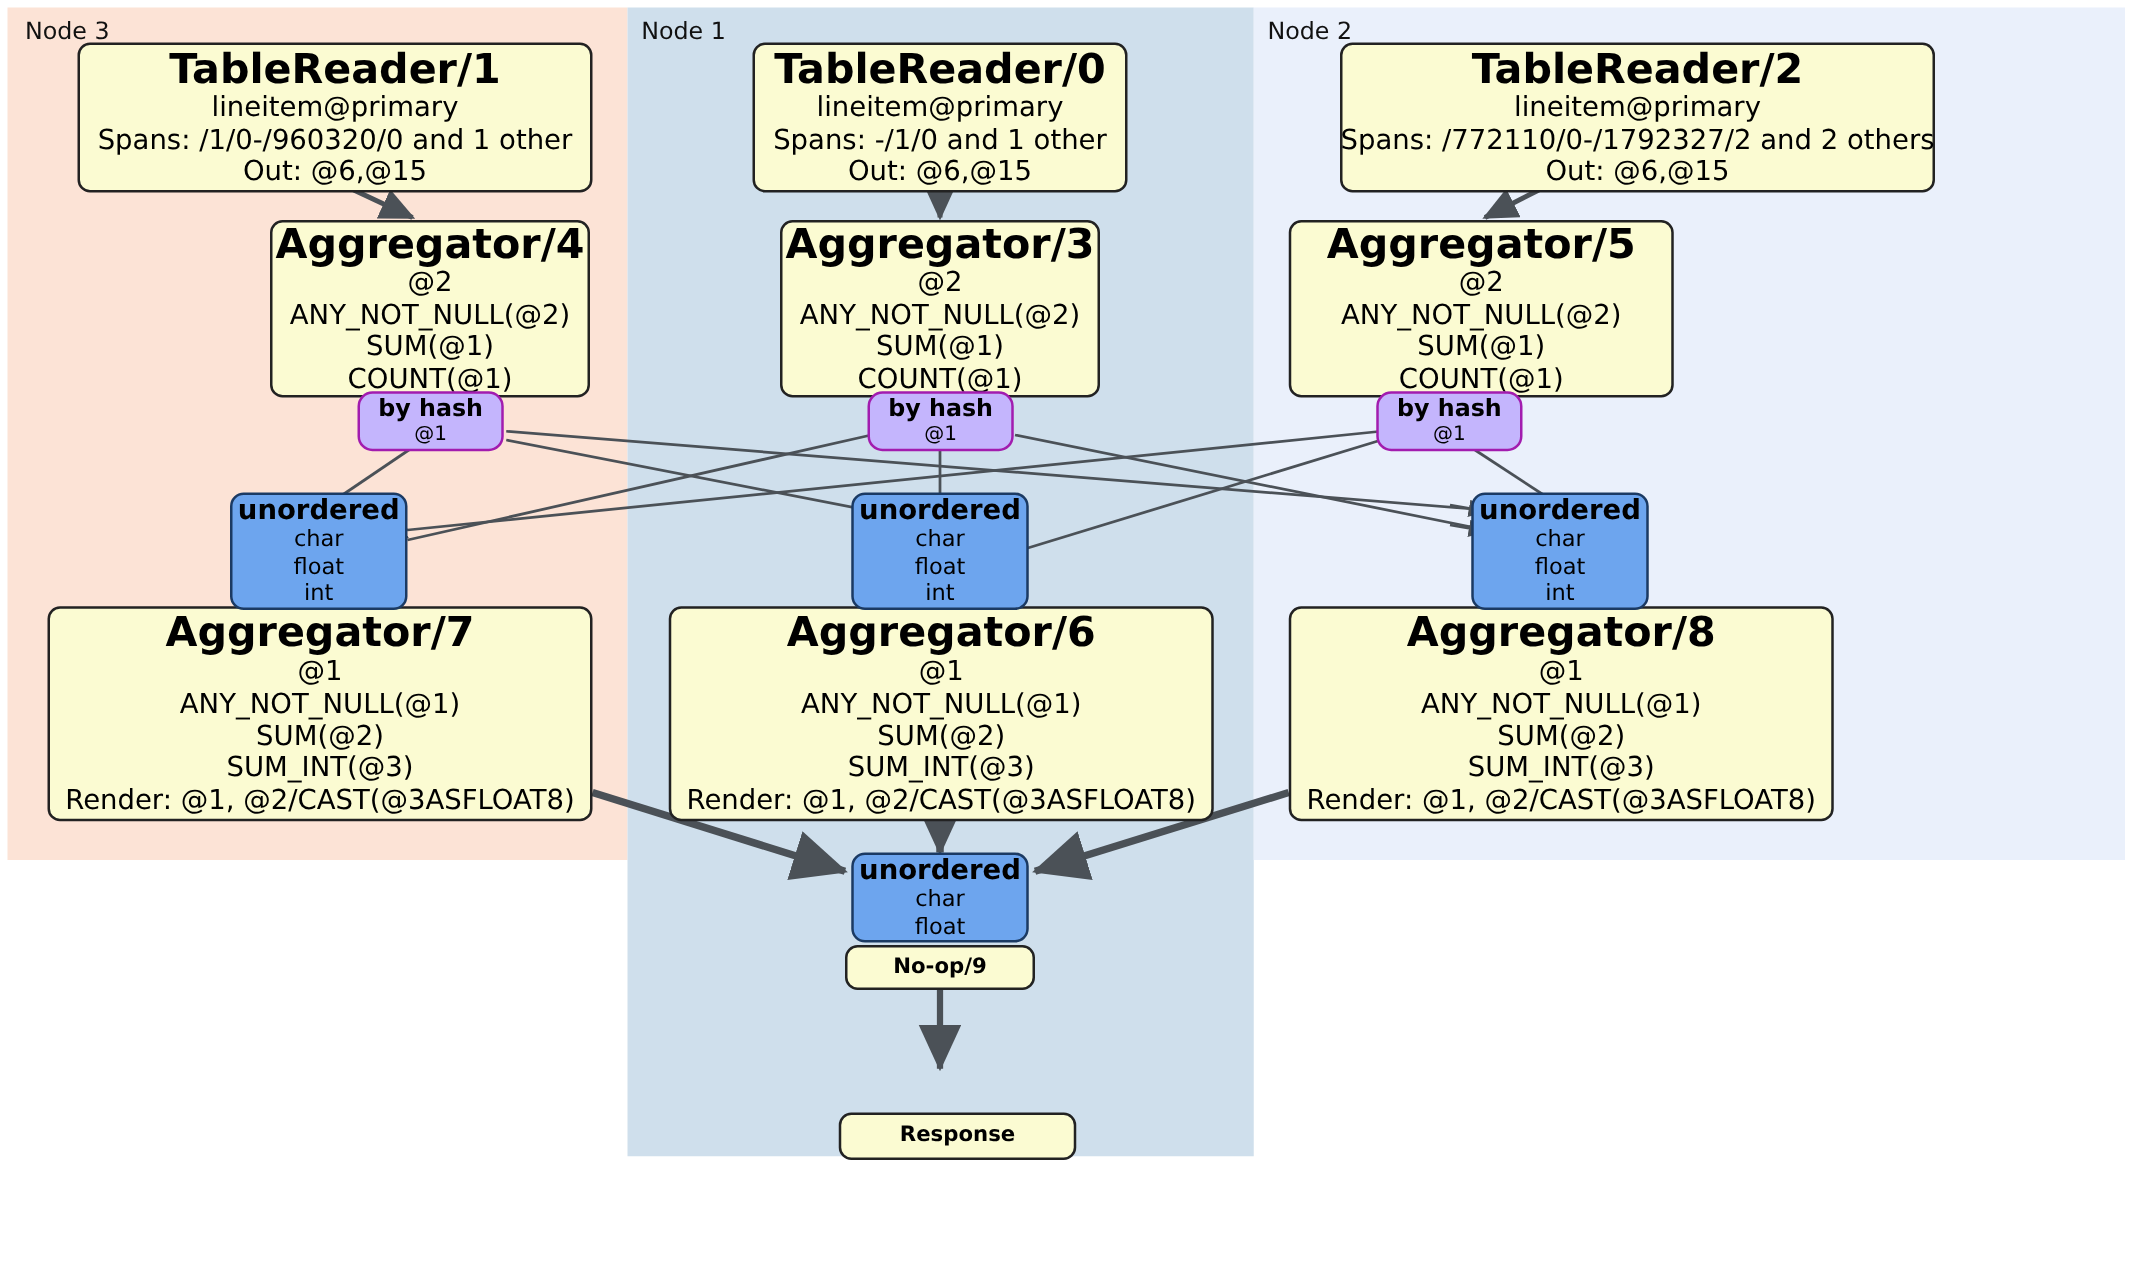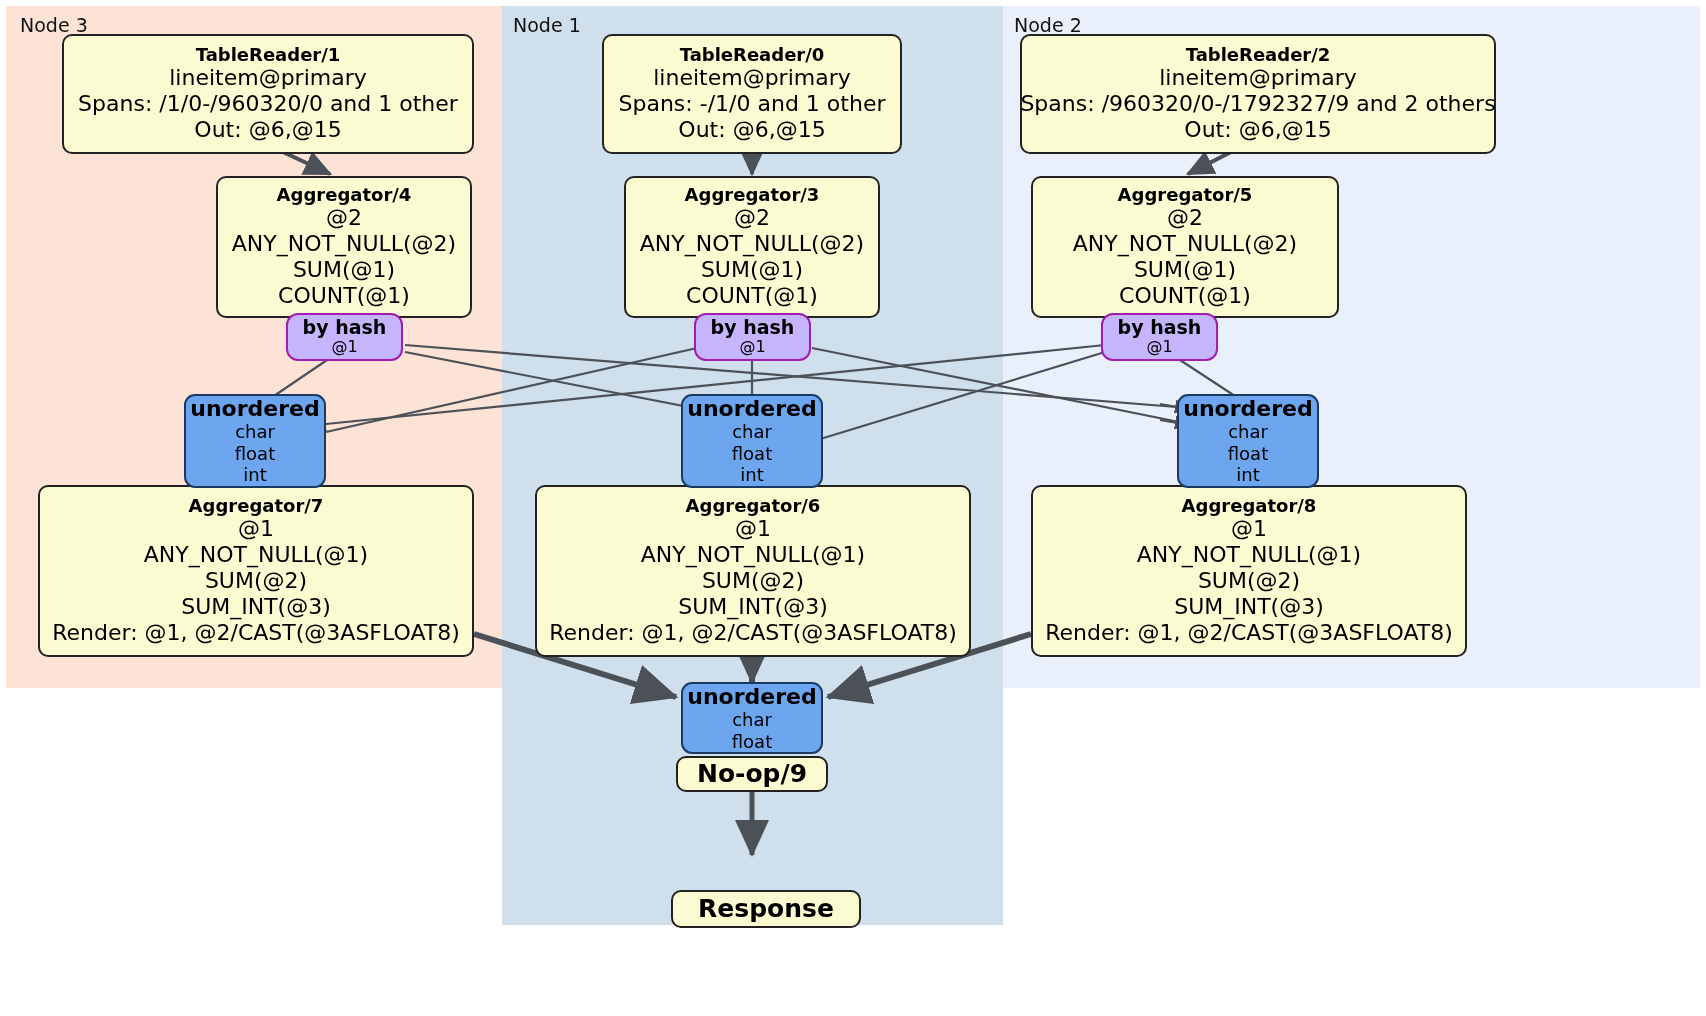--- a/index.html
+++ b/index.html
@@ -11,32 +11,32 @@
   .panel-label{position:absolute;font-size:19px;color:#111;line-height:1;}
 
   
   #edges{position:absolute;left:0;top:0;width:1706px;height:1016px;pointer-events:none;}
 
   
   .nd{position:absolute;box-sizing:border-box;display:flex;flex-direction:column;
       align-items:center;justify-content:center;text-align:center;}
 
   .proc{background:#fbfbd2;border:2px solid #222;border-radius:10px;}
-  .proc .ttl{font-weight:bold;font-size:18px;color:#000;line-height:1.12;}
+  .proc .ttl{font-weight:bold;font-size:33px;color:#000;line-height:1.12;}
   .proc .ln{font-size:22px;color:#000;line-height:1.18;white-space:nowrap;}
 
   .router{background:#c4b5fd;border:2px solid #a21caf;border-radius:12px;z-index:6;}
   .router .ttl{font-weight:bold;font-size:19px;color:#000;line-height:1.1;}
   .router .ln{font-size:16px;color:#000;line-height:1.15;}
 
   .sync{background:#6da5ee;border:2px solid #1b3a63;border-radius:11px;z-index:5;}
   .sync .ttl{font-weight:bold;font-size:22px;color:#000;line-height:1.15;}
   .sync .ln{font-size:18px;color:#000;line-height:1.2;}
 
-  .small .ttl{font-size:25px;}
+  .small .ttl{font-size:17px;}
 </style>
 </head>
 <body>
 
 <div id="stage">
 
   <div class="panel" style="left:6px;top:6px;width:496px;height:682px;background:#fce3d6;"></div>
   <div class="panel-label" style="left:20px;top:16px;">Node 3</div>
 
   <div class="panel" style="left:502px;top:6px;width:501px;height:919px;background:#cfdfec;"></div>
@@ -103,24 +103,24 @@
     <div class="ln">Out: @6,@15</div>
   </div>
 
   <div class="nd proc" style="left:602px;top:34px;width:300px;height:120px;">
     <div class="ttl">TableReader/0</div>
     <div class="ln">lineitem@primary</div>
     <div class="ln">Spans: -/1/0 and 1 other</div>
     <div class="ln">Out: @6,@15</div>
   </div>
 
-  <div class="nd proc" style="left:1020px;top:34px;width:476px;height:120px;">
+  <div class="nd proc" style="left:1072px;top:34px;width:476px;height:120px;">
     <div class="ttl">TableReader/2</div>
     <div class="ln">lineitem@primary</div>
-    <div class="ln">Spans: /960320/0-/1792327/9 and 2 others</div>
+    <div class="ln">Spans: /772110/0-/1792327/2 and 2 others</div>
     <div class="ln">Out: @6,@15</div>
   </div>
 
   <div class="nd proc" style="left:216px;top:176px;width:256px;height:142px;">
     <div class="ttl">Aggregator/4</div>
     <div class="ln">@2</div>
     <div class="ln">ANY_NOT_NULL(@2)</div>
     <div class="ln">SUM(@1)</div>
     <div class="ln">COUNT(@1)</div>
   </div>

